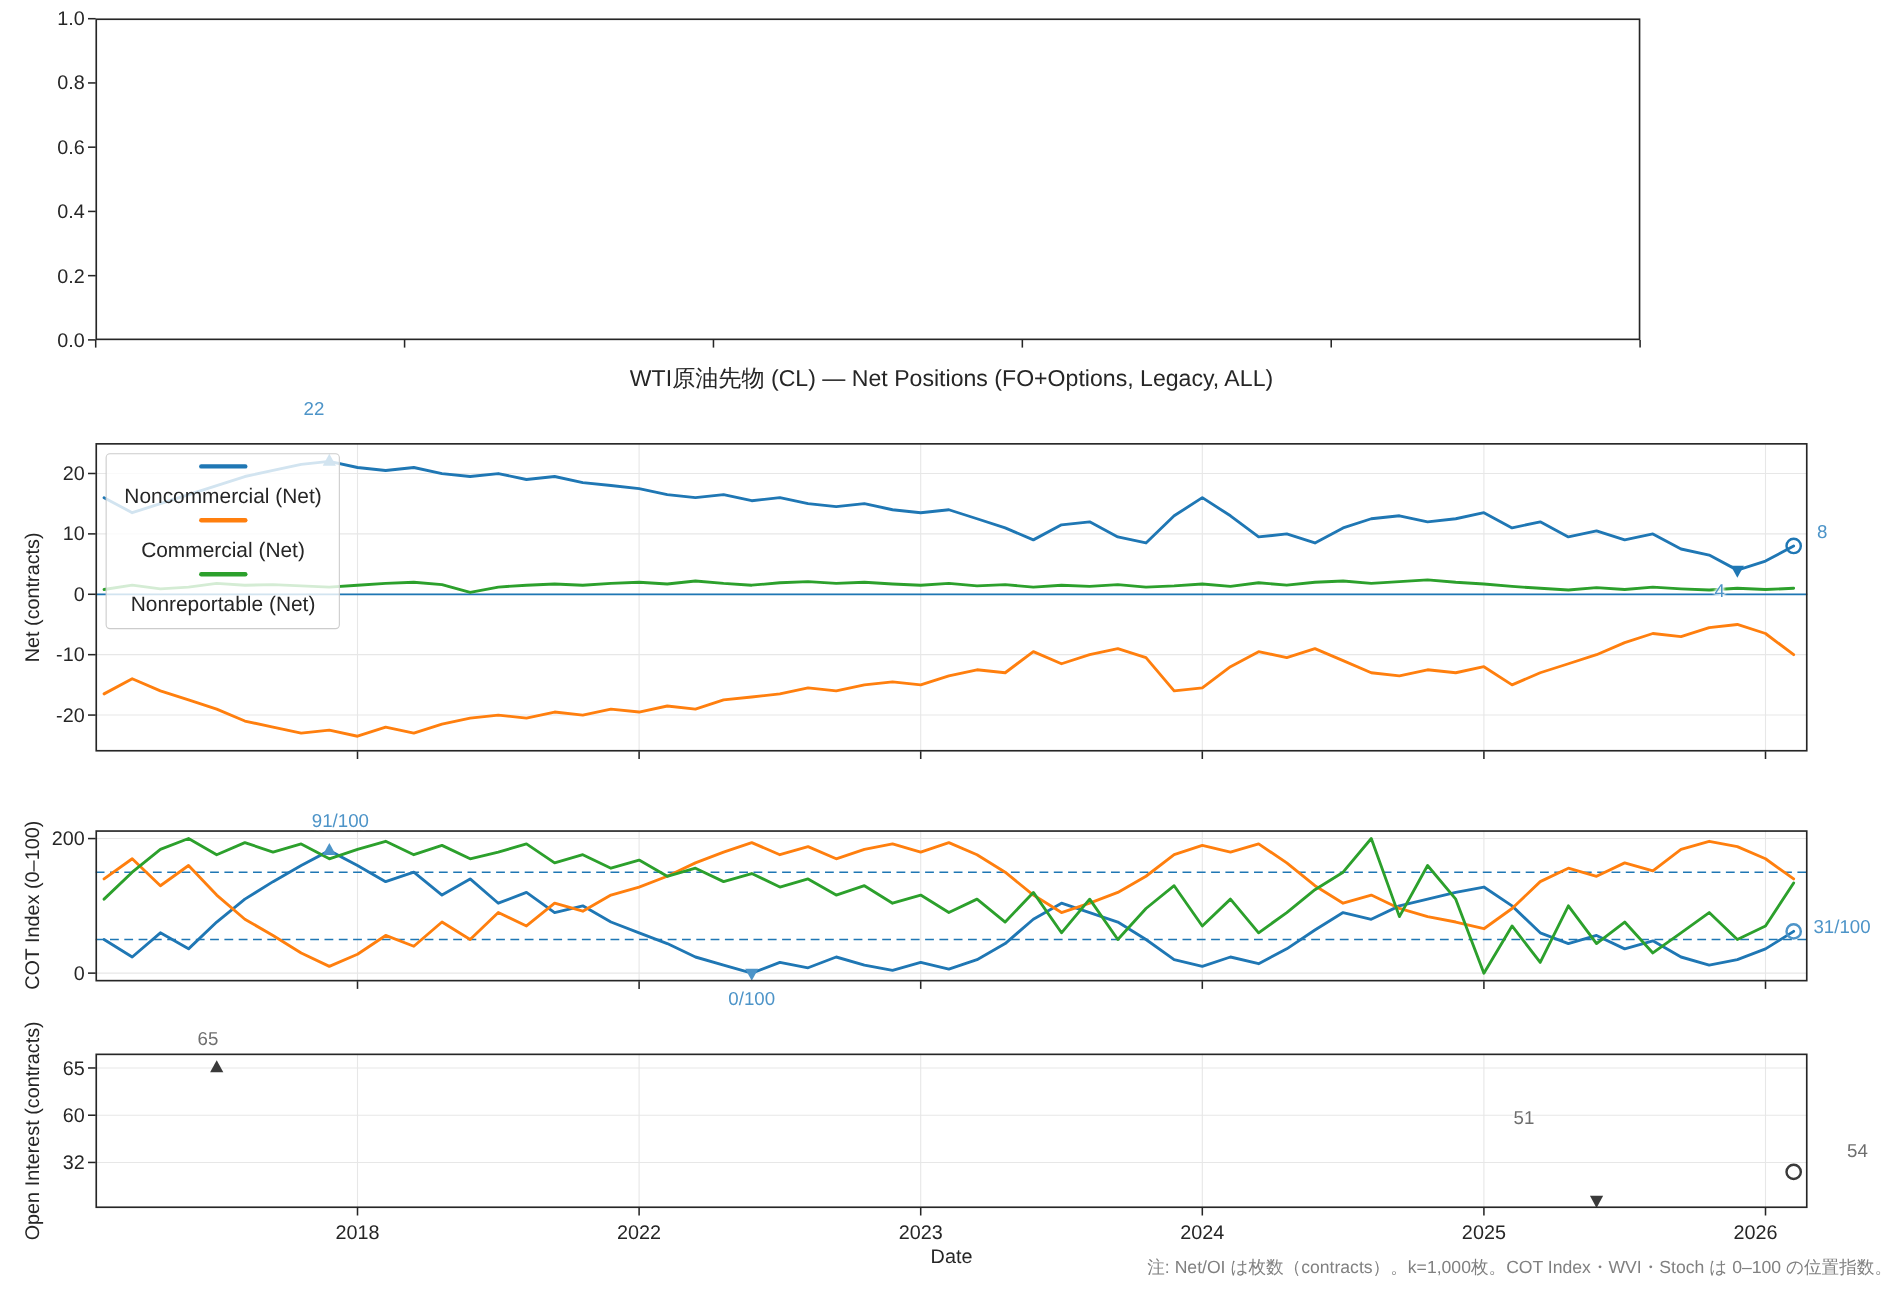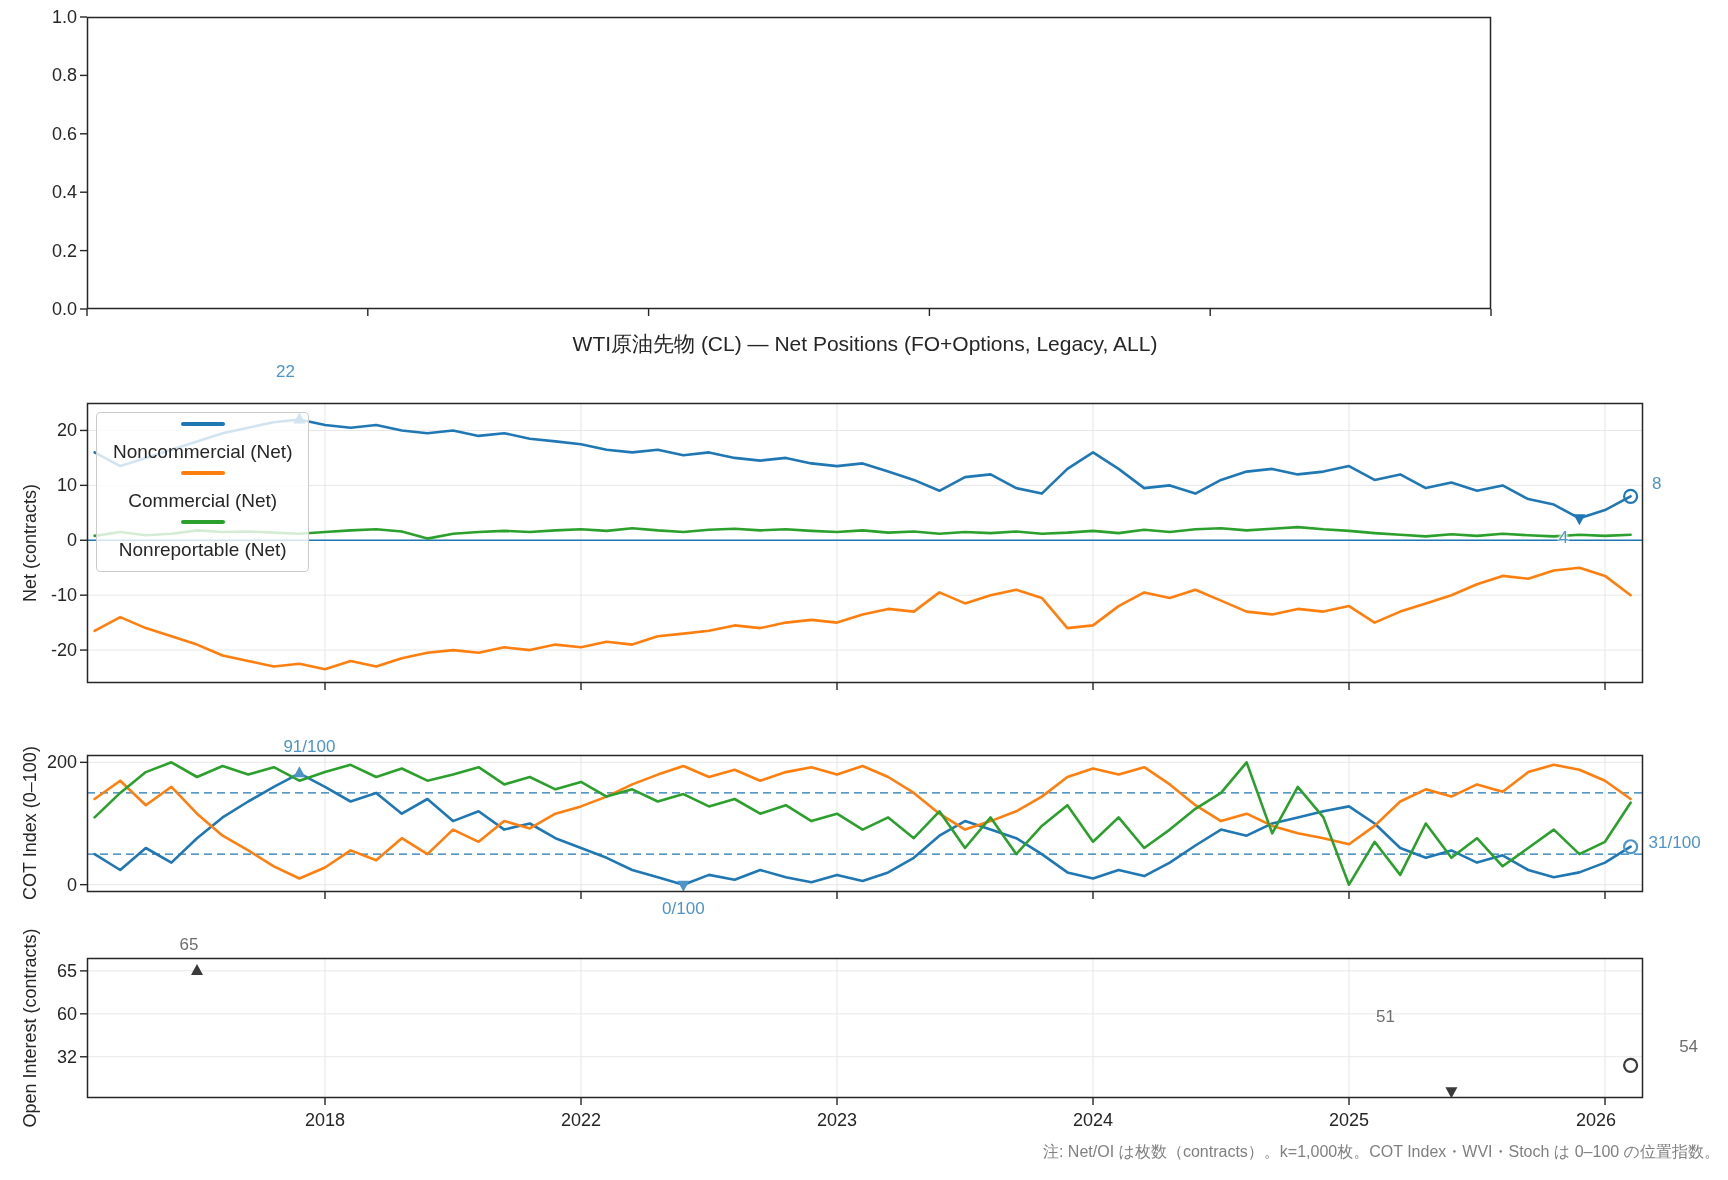--- a/index.html
+++ b/index.html
@@ -41,20 +41,21 @@
   }
 </style>
 </head>
 <body>
 
 <div class="figure" id="figure">
   <div class="chart-title">WTI原油先物 (CL) — Net Positions (FO+Options, Legacy, ALL)</div>
   <div class="ylab" style="left:30px;top:543px;">Net (contracts)</div>
   <div class="ylab" style="left:30px;top:823px;">COT Index (0–100)</div>
   <div class="ylab" style="left:30px;top:1028px;">Open Interest (contracts)</div>
+  <div class="xlab">Date</div>
   <div class="footnote">注: Net/OI は枚数（contracts）。k=1,000枚。COT Index・WVI・Stoch は 0–100 の位置指数。</div>
 <svg width="1404" height="292" style="position:absolute;left:87px;top:17px;overflow:visible;">
       <clipPath id="clip0">
         <rect x="0" y="0" width="1404" height="292"></rect>
       </clipPath>
       <rect x="0.5" y="0.5" width="1403" height="291" fill="none" stroke="#262626" stroke-width="1.5"></rect>
       <line x1="-7" x2="0" y1="0" y2="0" stroke="#262626" stroke-width="1.4"></line>
       <line x1="-7" x2="0" y1="58.399999999999984" y2="58.399999999999984" stroke="#262626" stroke-width="1.4"></line>
       <line x1="-7" x2="0" y1="116.80000000000001" y2="116.80000000000001" stroke="#262626" stroke-width="1.4"></line>
       <line x1="-7" x2="0" y1="175.2" y2="175.2" stroke="#262626" stroke-width="1.4"></line>

